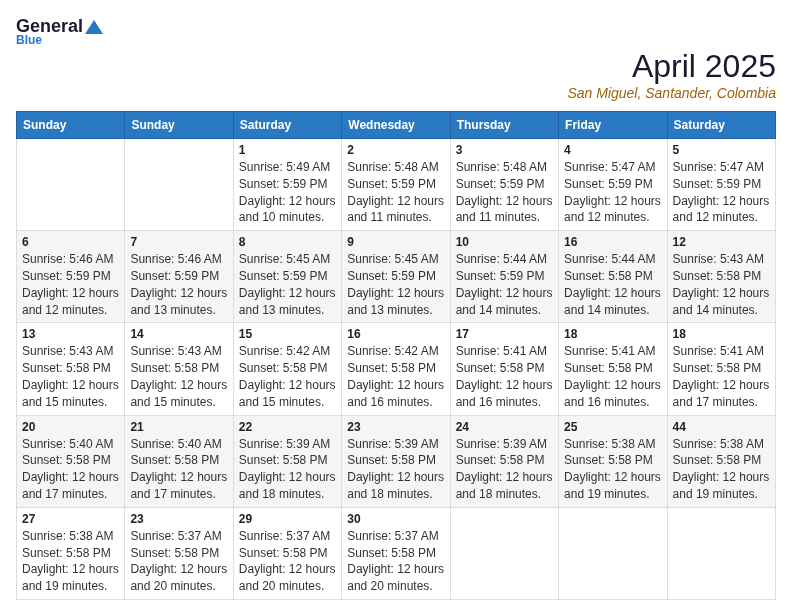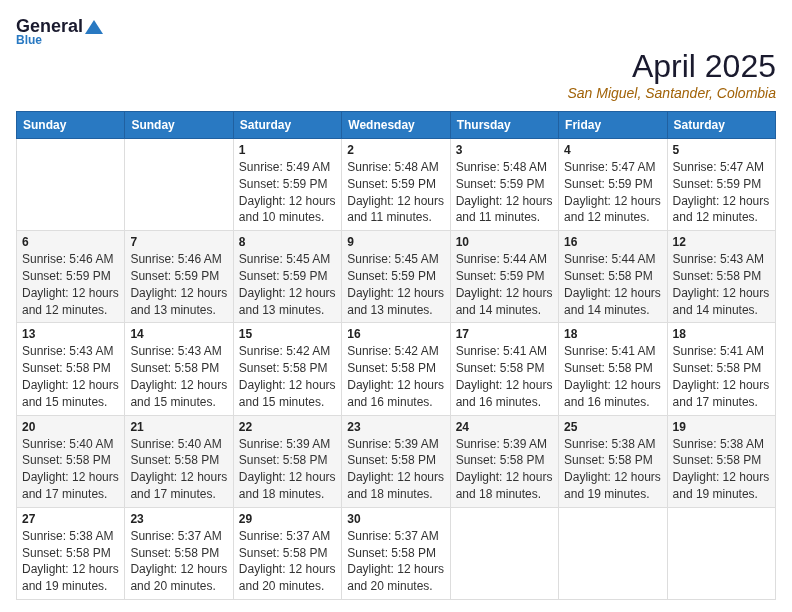--- a/index.html
+++ b/index.html
@@ -212,21 +212,21 @@
         </td>
         <td class="alt-row">
           <span class="day-num">24</span>
           <div class="day-info">Sunrise: 5:39 AM<br>Sunset: 5:58 PM<br>Daylight: 12 hours<br>and 18 minutes.</div>
         </td>
         <td class="alt-row">
           <span class="day-num">25</span>
           <div class="day-info">Sunrise: 5:38 AM<br>Sunset: 5:58 PM<br>Daylight: 12 hours<br>and 19 minutes.</div>
         </td>
         <td class="alt-row">
-          <span class="day-num">19</span>
+          <span class="day-num">44</span>
           <div class="day-info">Sunrise: 5:38 AM<br>Sunset: 5:58 PM<br>Daylight: 12 hours<br>and 19 minutes.</div>
         </td>
       </tr>
       <tr>
         <td>
           <span class="day-num">27</span>
           <div class="day-info">Sunrise: 5:38 AM<br>Sunset: 5:58 PM<br>Daylight: 12 hours<br>and 19 minutes.</div>
         </td>
         <td>
           <span class="day-num">23</span>

